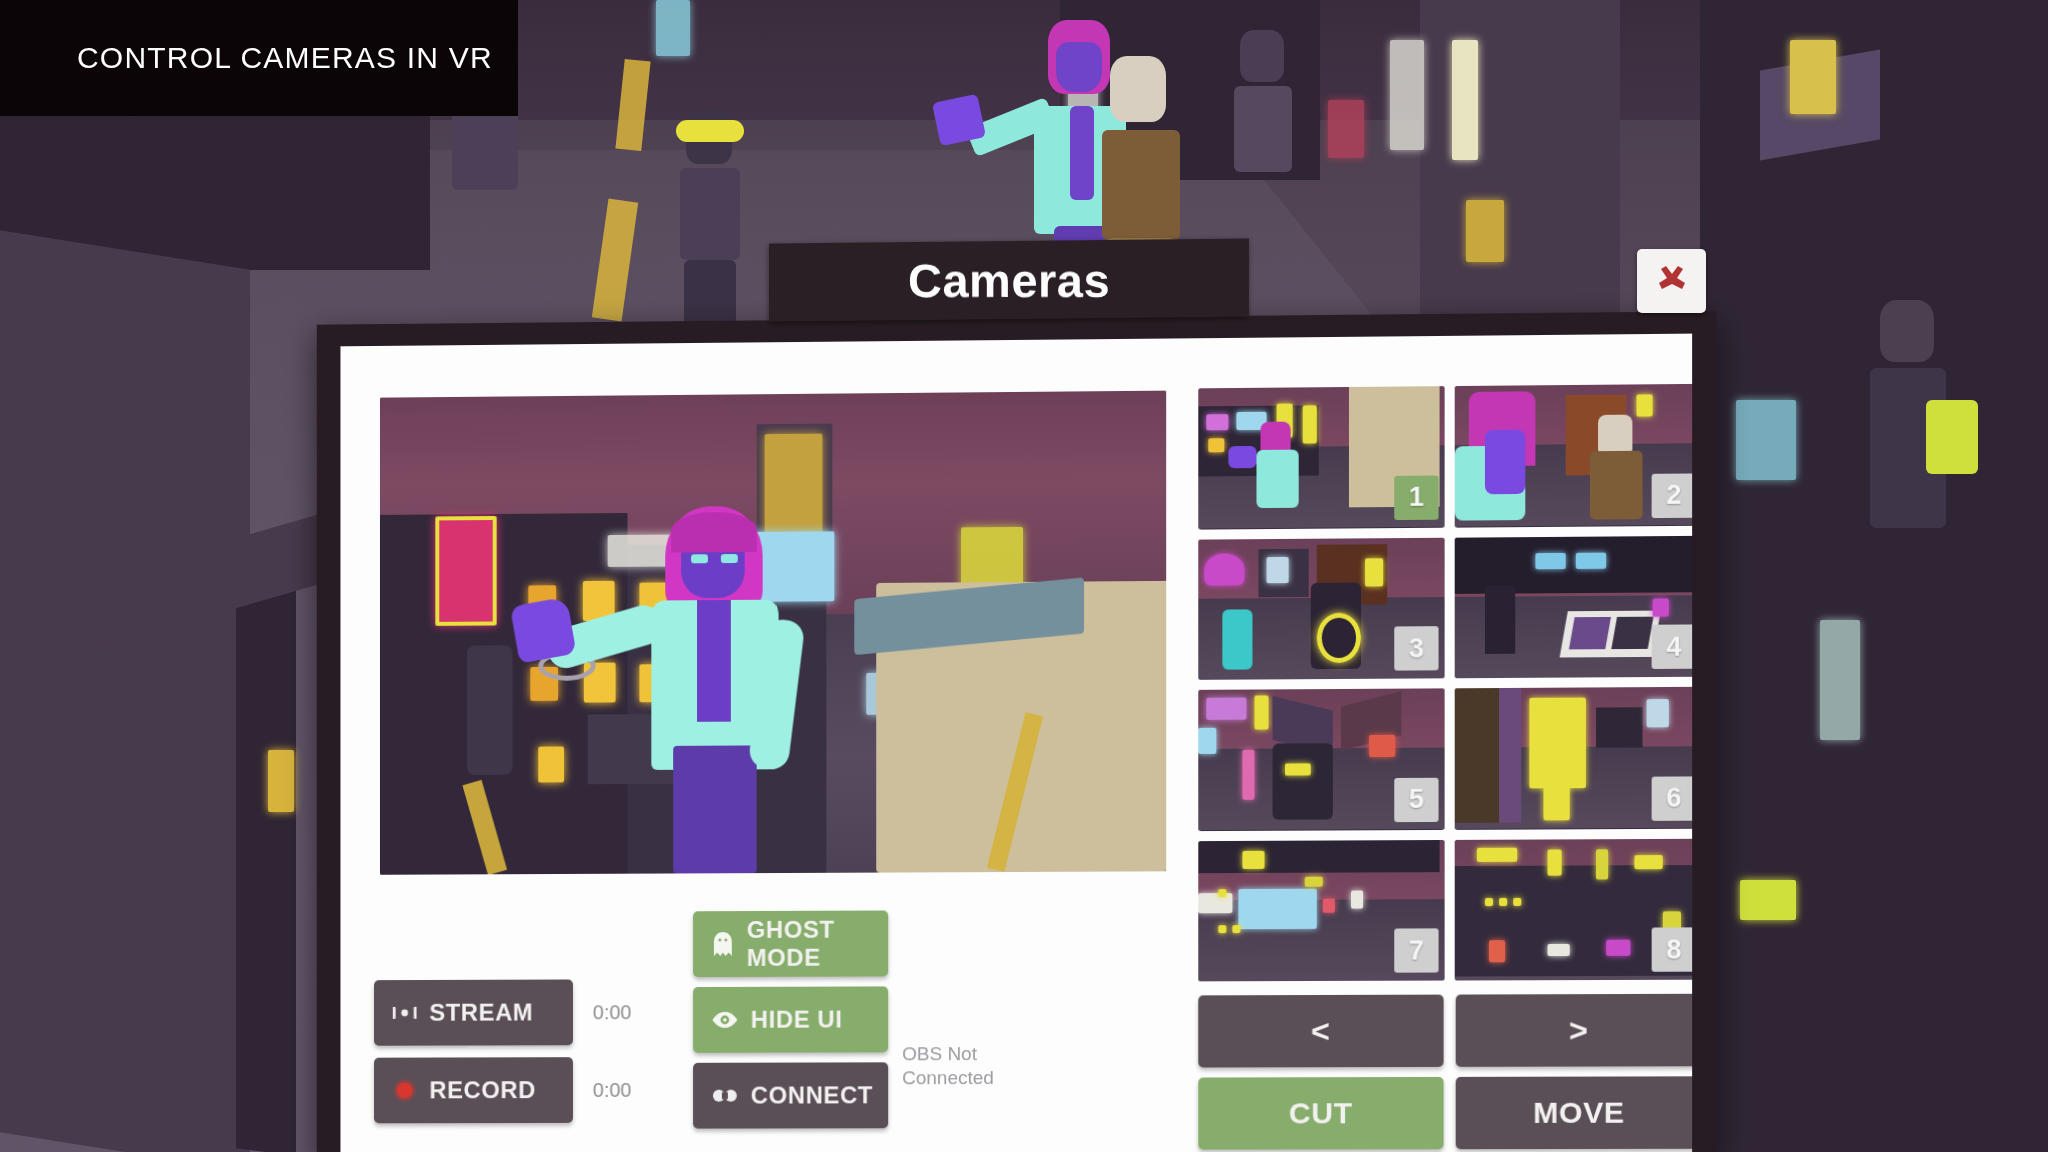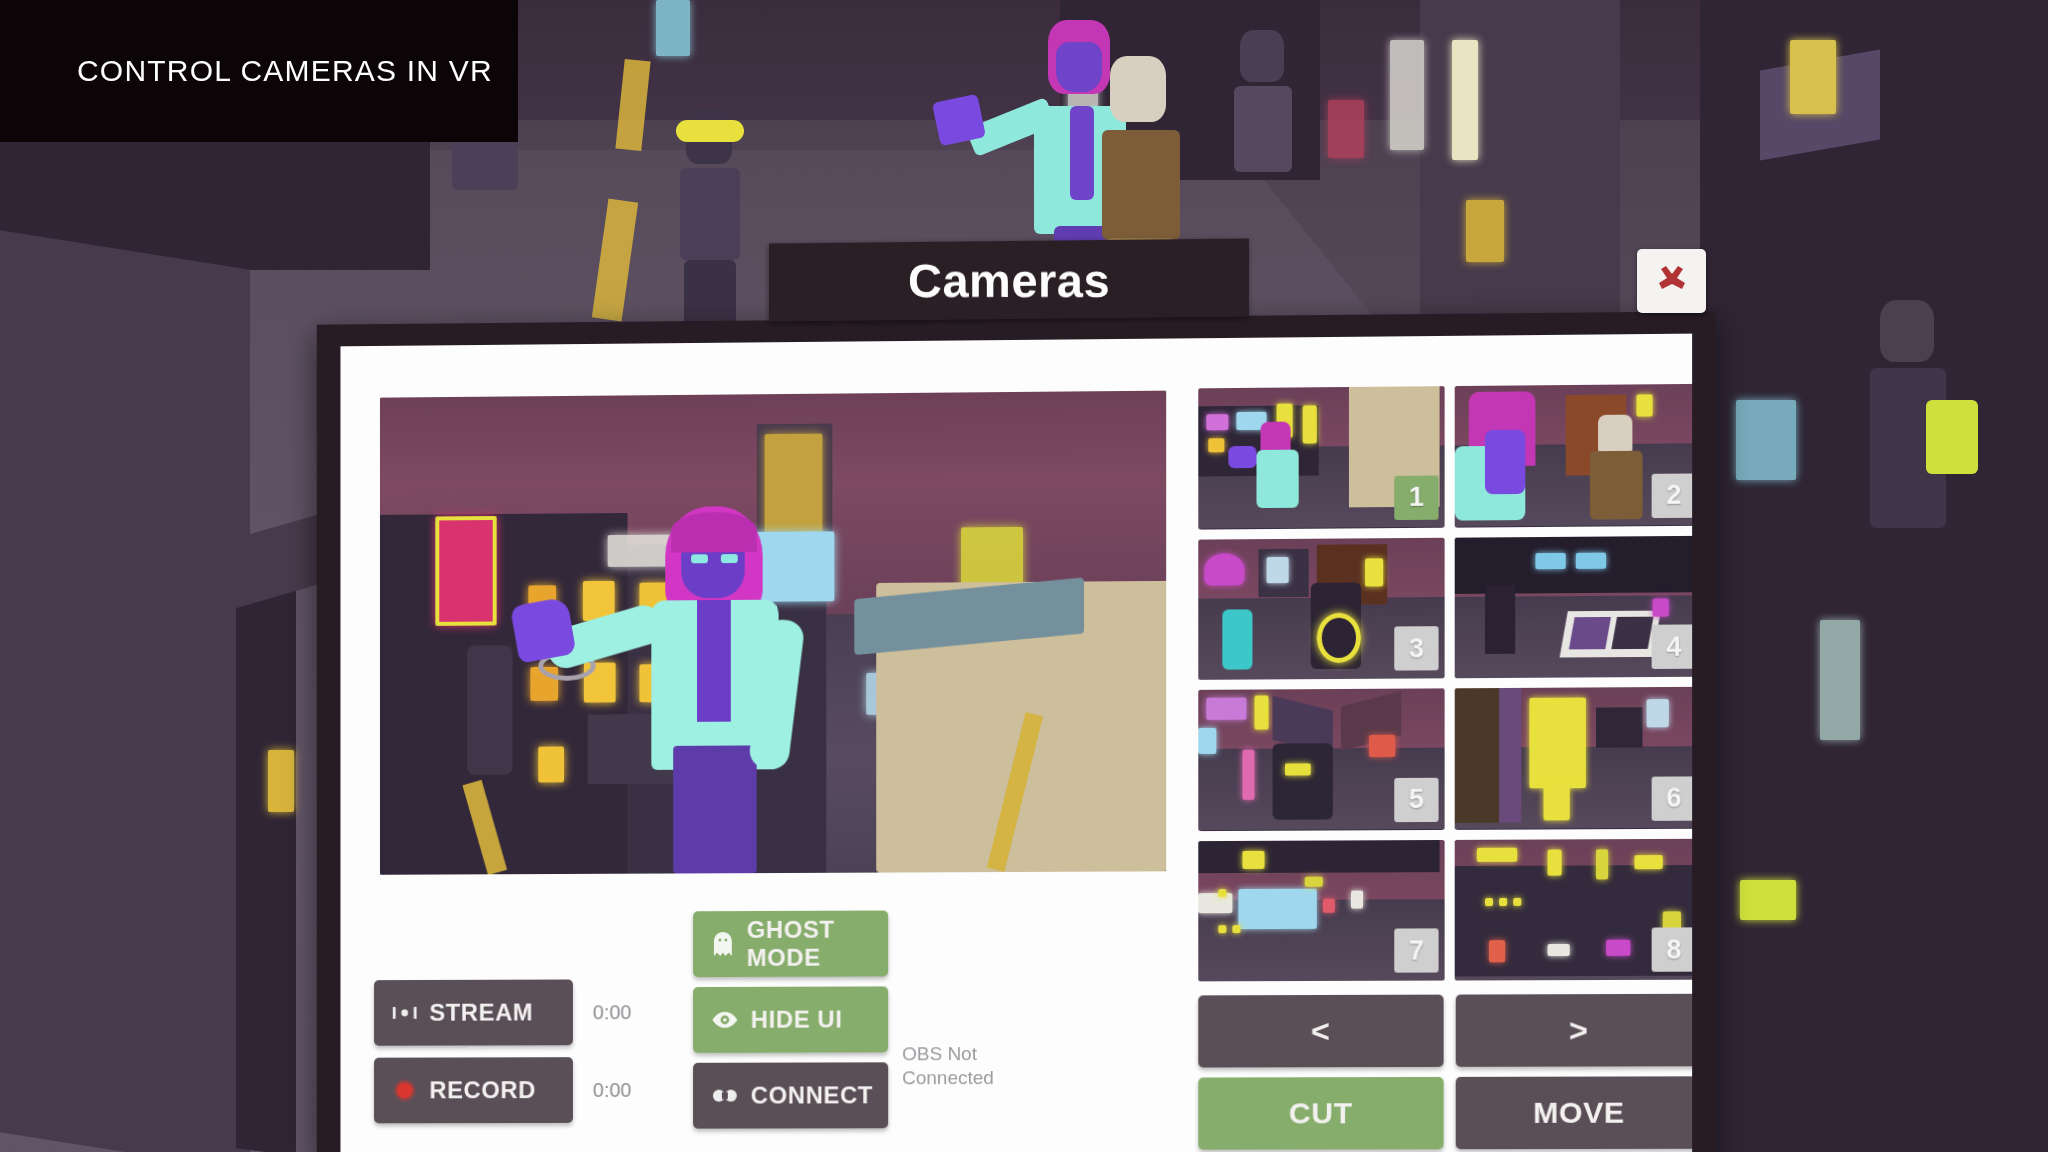--- a/index.html
+++ b/index.html
@@ -59,21 +59,21 @@
     box-shadow: 0 0 8px currentColor;
   }
 
   .npc { position: absolute; }
   .npc .head { position: absolute; border-radius: 30% 30% 26% 26%; }
   .npc .body { position: absolute; border-radius: 6px; }
 
   
   .label-bar {
     position: absolute; left: 0; top: 0;
-    width: 518px; height: 142px;
+    width: 518px; height: 116px;
     background: #0b0508;
     display: flex; align-items: center;
     z-index: 40;
   }
   .label-bar span {
     color: #ffffff;
     font-size: 30px;
     letter-spacing: 1.2px;
     padding-left: 77px;
     font-weight: 400;

